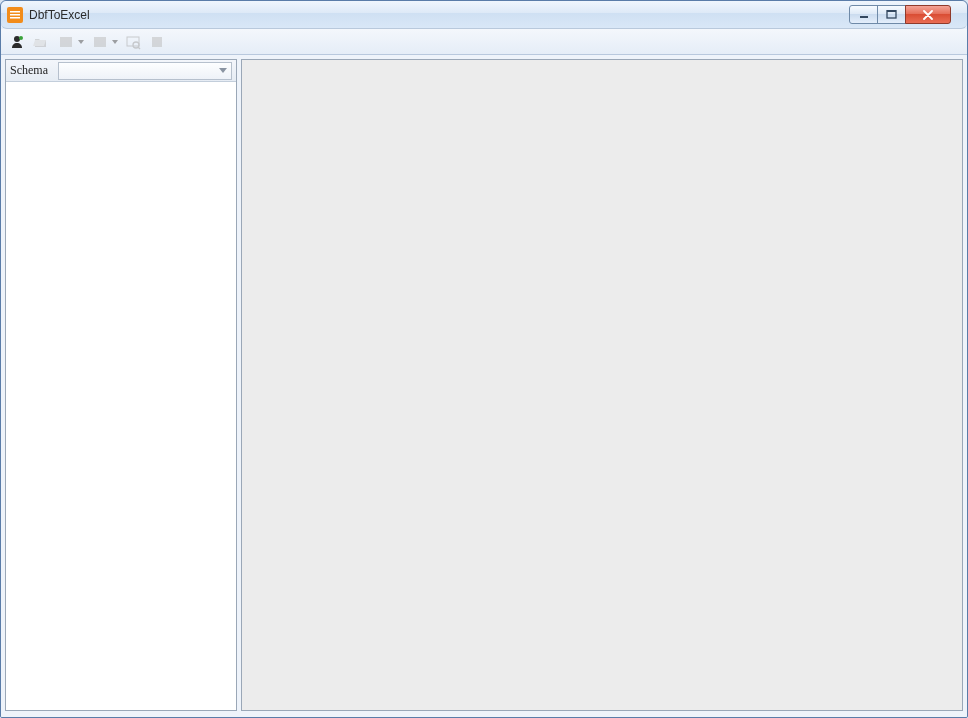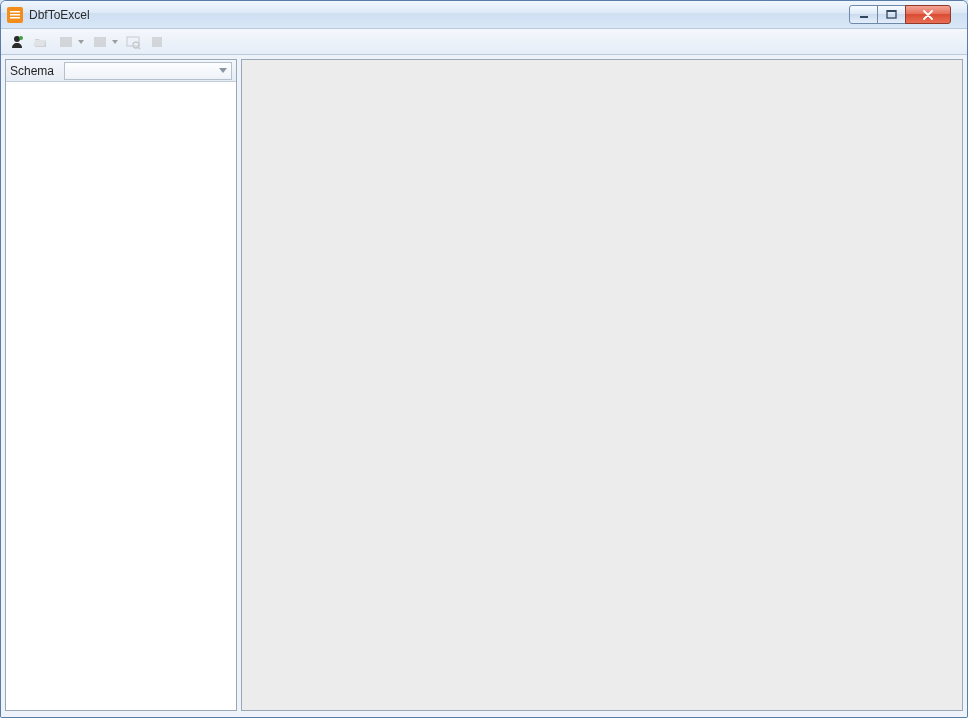--- a/index.html
+++ b/index.html
@@ -22,20 +22,21 @@
       border-radius: 6px 6px 2px 2px;
       overflow: hidden;
     }
     .titlebar {
       height: 28px;
       background: linear-gradient(to bottom, #f0f6fd 0%, #dde9f7 45%, #cfe0f3 46%, #d9e7f7 100%);
       display: flex;
       align-items: center;
       padding: 0 16px 0 6px;
       border-bottom: 1px solid #b9c9dc;
+      border-radius: 6px;
     }
     .titlebar .app-icon { width: 16px; height: 16px; margin-right: 6px; }
     .titlebar .title-text { color: #2b2b2b; font-size: 12px; flex: 1; }
     .win-controls { display: flex; gap: 0; }
     .win-btn {
       width: 29px; height: 19px;
       border: 1px solid #6f8aa8;
       background: linear-gradient(to bottom, #f7fbff 0%, #dfeaf7 45%, #c9daee 46%, #e4eefb 100%);
       display: flex; align-items: center; justify-content: center;
       margin-left: -1px;
@@ -95,20 +96,21 @@
       border: 1px solid #9aa7b7;
       background: #fff;
     }
     .schema-row {
       height: 22px;
       background: linear-gradient(to bottom,#f3f6fb,#e6ecf4);
       border-bottom: 1px solid #c3cedb;
       display:flex; align-items:center;
       padding: 0 4px;
       gap: 10px;
+      font-family: Liberation Serif, serif;
     }
     .schema-label { color:#222; }
     .schema-combo {
       flex:1; height:18px;
       border: 1px solid #b6c0cd;
       background: linear-gradient(to bottom,#fdfeff,#eef2f8);
       display:flex; align-items:center; justify-content:flex-end;
       padding-right:4px;
     }
     .schema-combo .caret {

